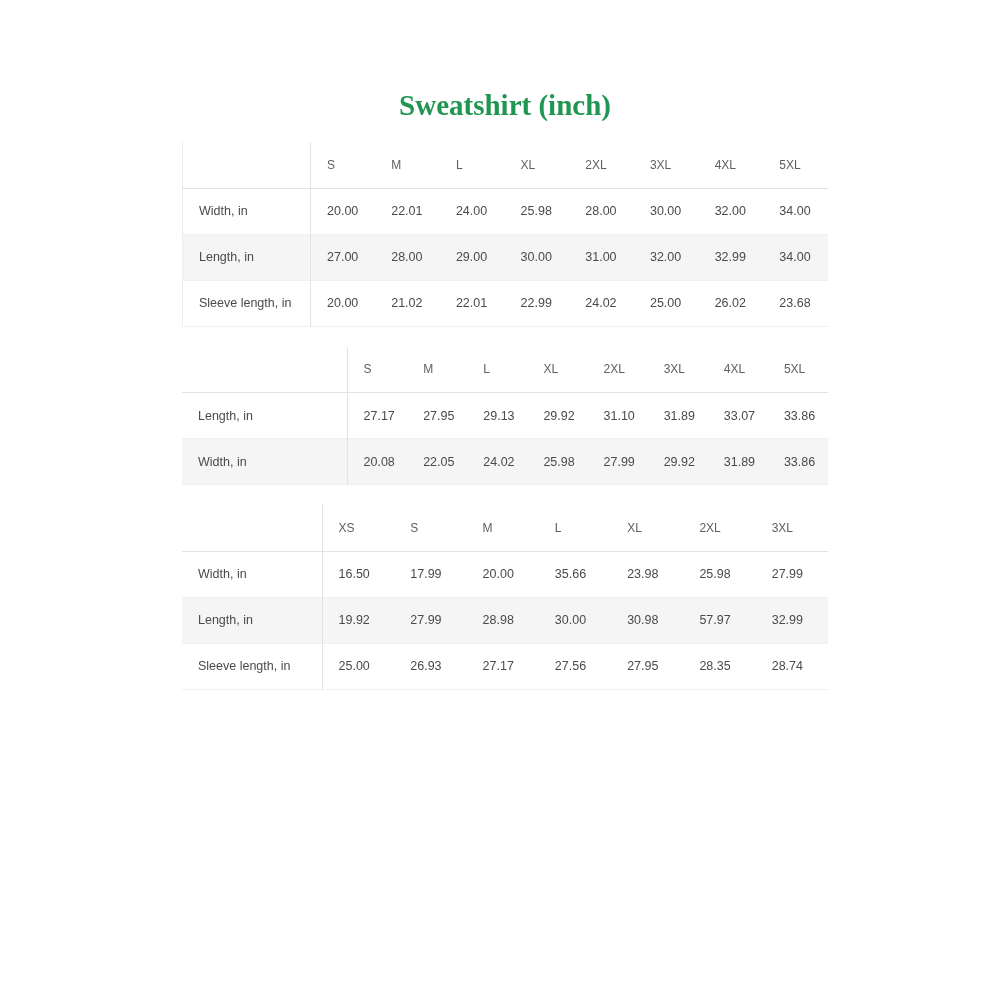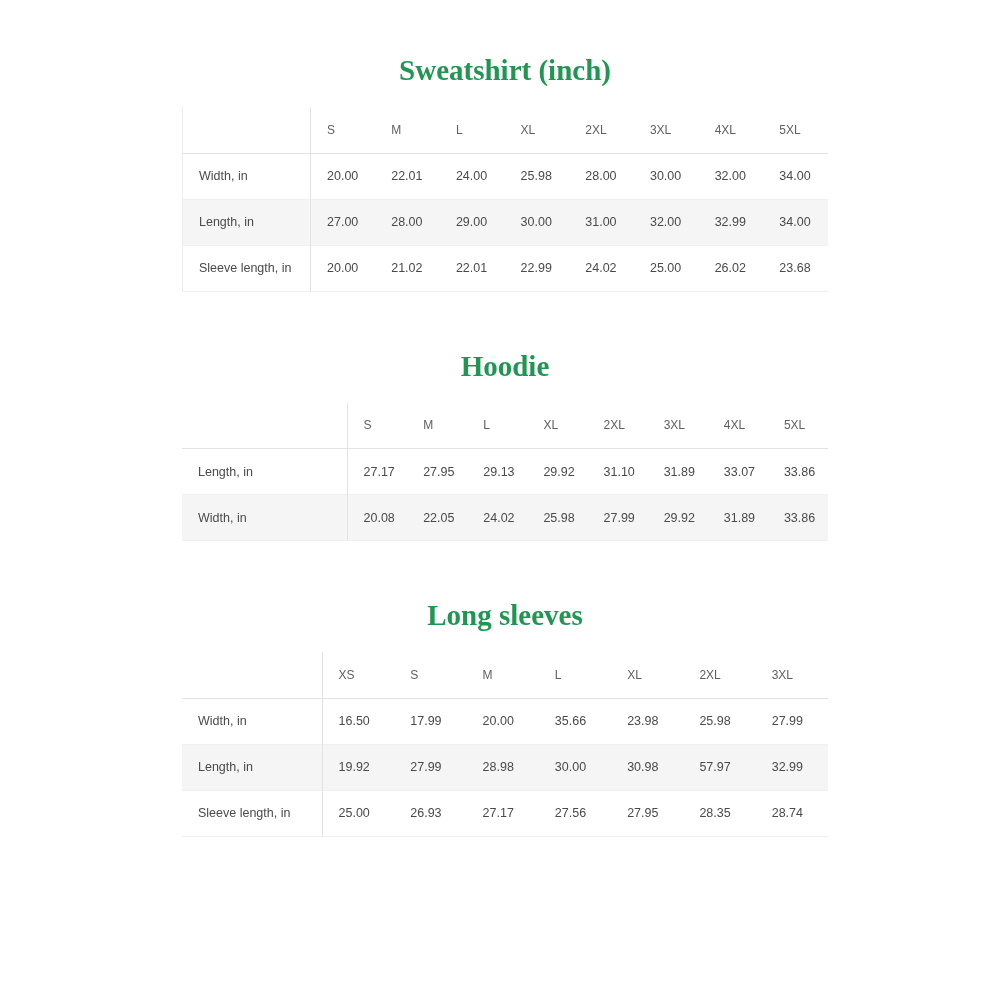--- a/index.html
+++ b/index.html
@@ -24,21 +24,21 @@
 
   .section-title {
     font-family: "Liberation Serif", "DejaVu Serif", serif;
     font-weight: bold;
     font-size: 29px;
     line-height: 34px;
     color: var(--accent);
     text-align: center;
     margin-top: 57px;
   }
-  .section-title.first { margin-top: 53px; }
+  .section-title.first { margin-top: 88px; }
 
   table.size-table {
     width: 100%;
     border-collapse: collapse;
     table-layout: fixed;
     margin-top: 20px;
     font-size: 12.5px;
     color: var(--text);
   }
   .size-table th, .size-table td {
@@ -117,21 +117,20 @@
               <td>24.02</td>
               <td>25.00</td>
               <td>26.02</td>
               <td>23.68</td>
             </tr>
           </tbody>
       </table>
     </div>
 
     <div class="section">
-      <h2 class="section-title">Hoodie</h2>
       <table class="size-table t2">
         <thead>
             <tr>
               <th></th>
               <th>S</th>
               <th>M</th>
               <th>L</th>
               <th>XL</th>
               <th>2XL</th>
               <th>3XL</th>
@@ -160,21 +159,20 @@
               <td>27.99</td>
               <td>29.92</td>
               <td>31.89</td>
               <td>33.86</td>
             </tr>
           </tbody>
       </table>
     </div>
 
     <div class="section">
-      <h2 class="section-title">Long sleeves</h2>
       <table class="size-table t3">
         <thead>
             <tr>
               <th></th>
               <th>XS</th>
               <th>S</th>
               <th>M</th>
               <th>L</th>
               <th>XL</th>
               <th>2XL</th>

